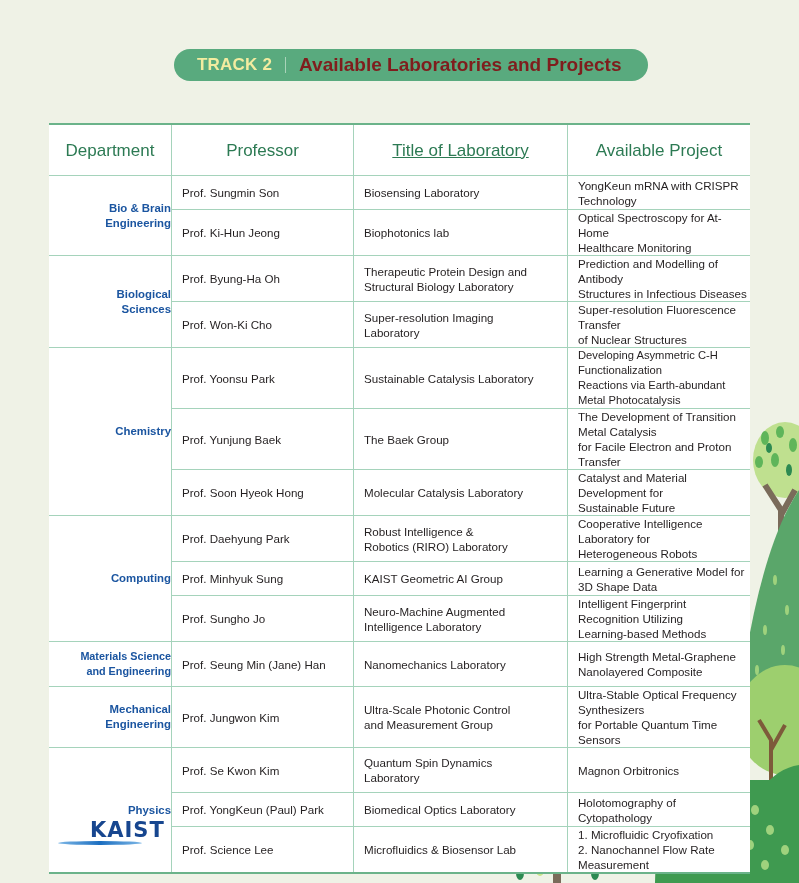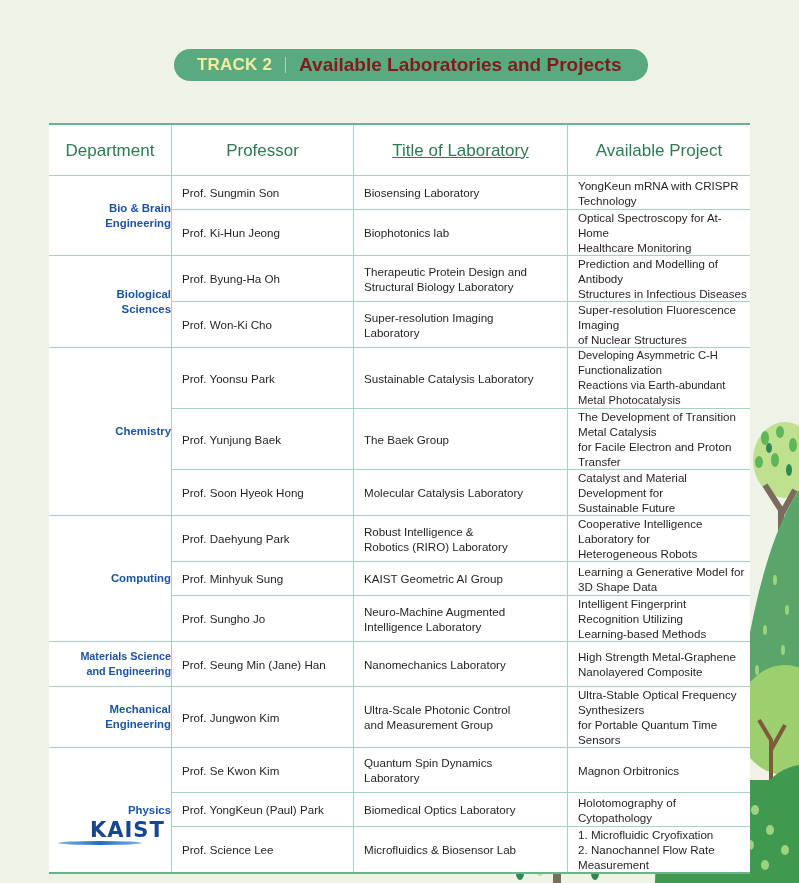--- a/index.html
+++ b/index.html
@@ -157,21 +157,21 @@
       <td class="c">Prof. Byung-Ha Oh</td>
       <td class="c nl">Therapeutic Protein Design and
 Structural Biology Laboratory</td>
       <td class="c nl">Prediction and Modelling of Antibody
 Structures in Infectious Diseases</td>
     </tr>
     <tr style="height:45px">
       <td class="c">Prof. Won-Ki Cho</td>
       <td class="c nl">Super-resolution Imaging
 Laboratory</td>
-      <td class="c nl">Super-resolution Fluorescence Imaging
+      <td class="c nl">Super-resolution Fluorescence Transfer
 of Nuclear Structures</td>
     </tr>
     <tr style="height:46px">
       <td rowspan="3" class="dept nl">Chemistry</td>
       <td class="c">Prof. Yoonsu Park</td>
       <td class="c">Sustainable Catalysis Laboratory</td>
       <td class="c nl" style="font-size:11.2px">Developing Asymmetric C-H Functionalization
 Reactions via Earth-abundant Metal Photocatalysis</td>
     </tr>
     <tr style="height:46px">

